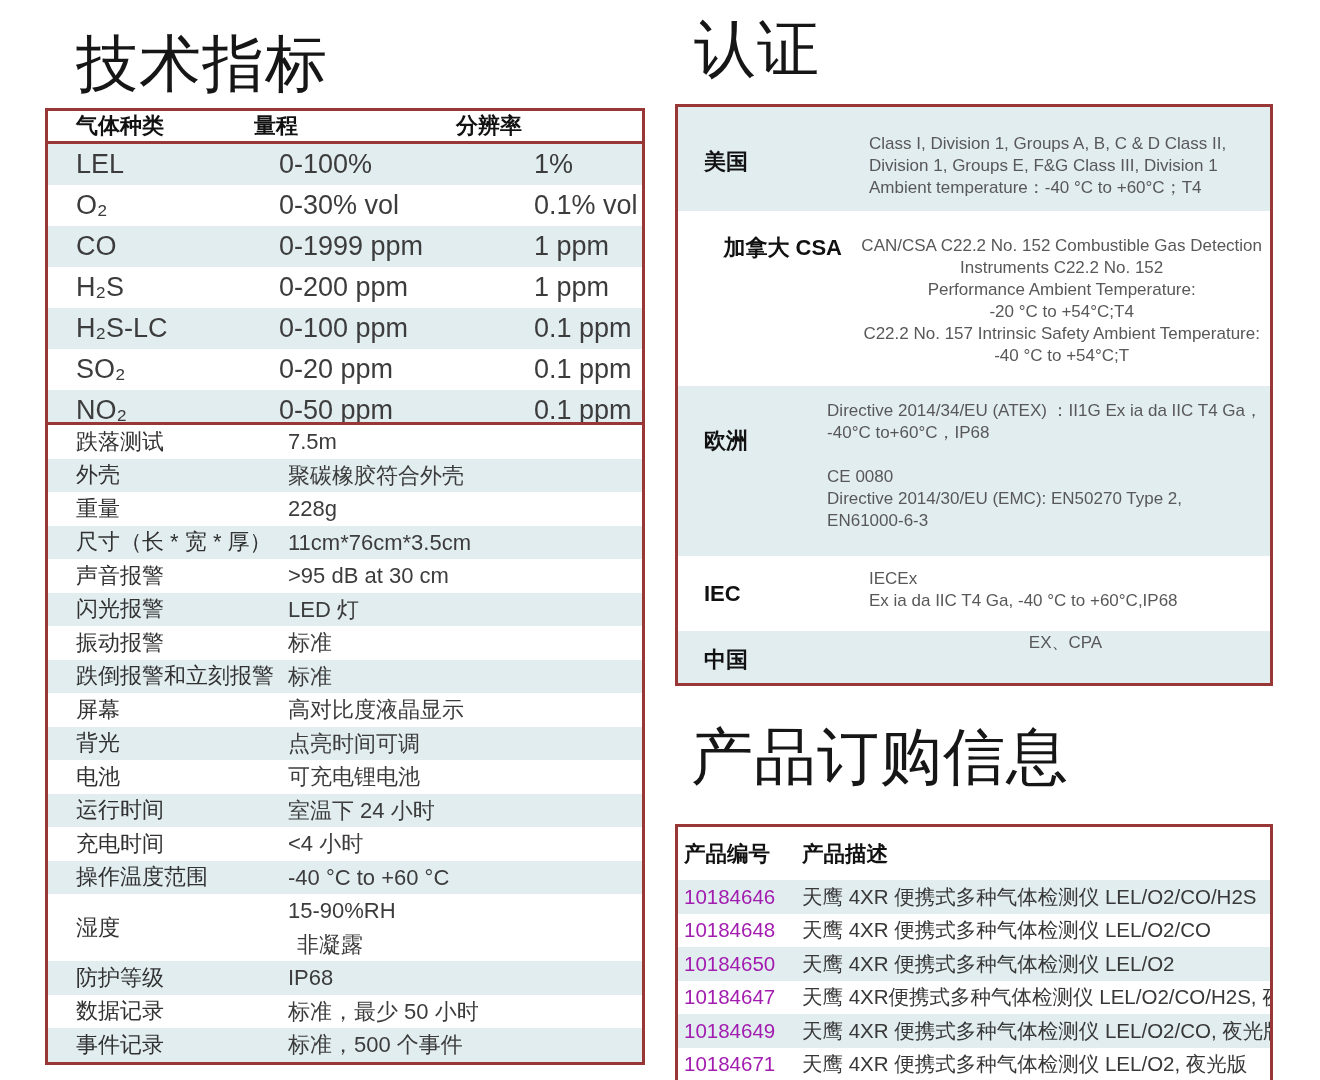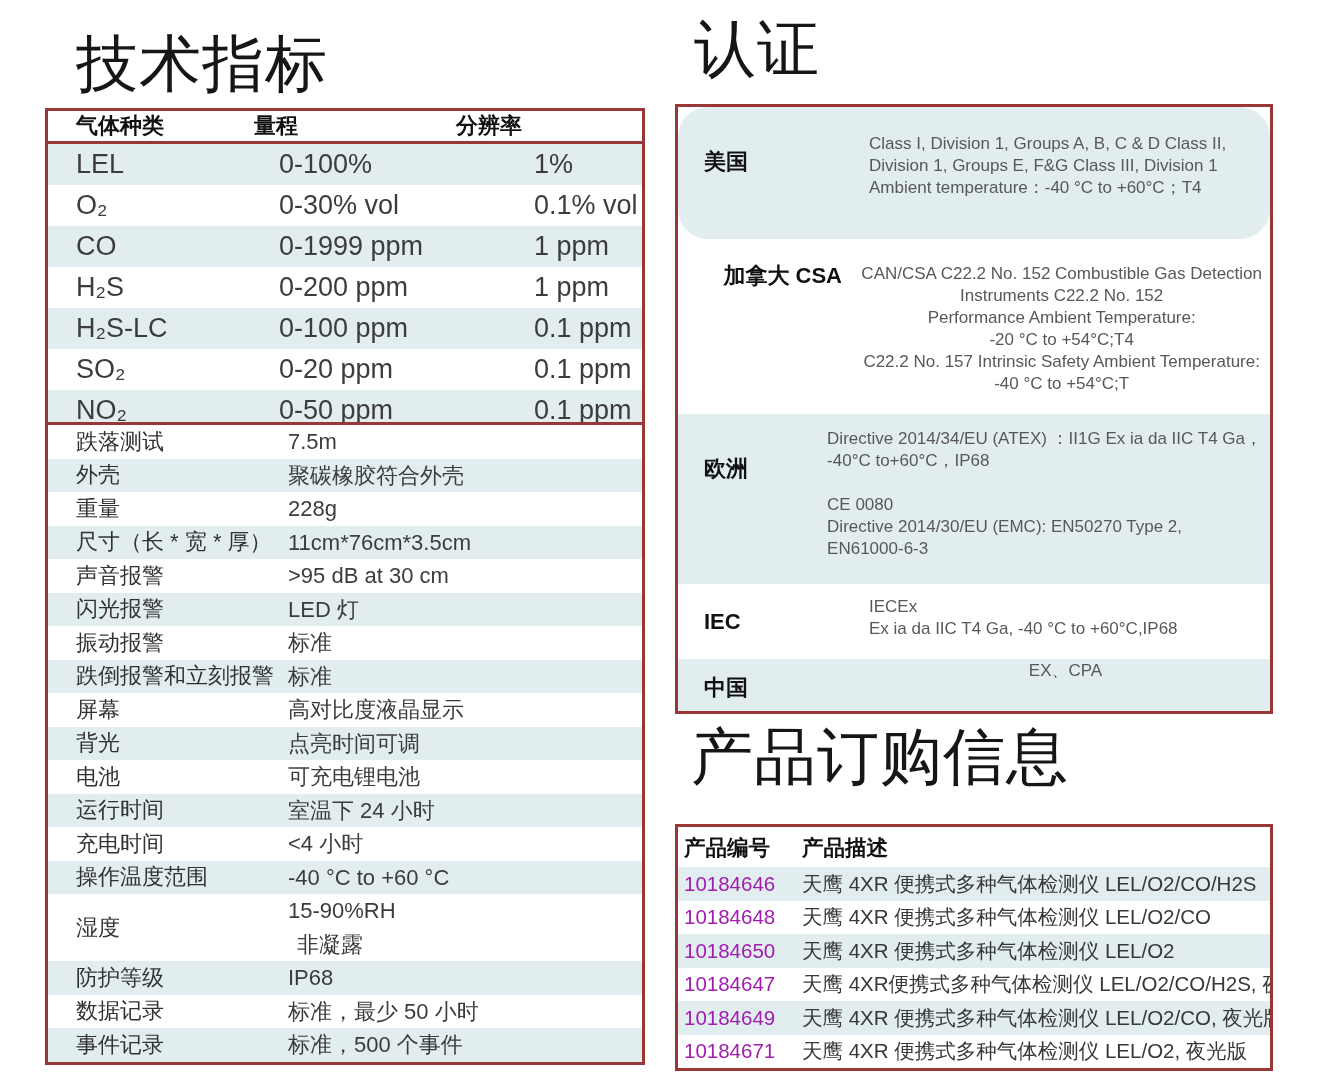--- a/index.html
+++ b/index.html
@@ -66,33 +66,33 @@
   .cert-label{
     width:191px;box-sizing:border-box;padding-left:26px;
     font-size:22px;font-weight:bold;color:#111111;white-space:nowrap;
   }
   .cert-content{
     flex:1;font-size:17px;line-height:22px;color:var(--secondary-text);
     padding-right:8px;box-sizing:border-box;
   }
   .cert-line{white-space:nowrap;}
   .cert-gap{height:22px;}
-  .cr0{height:132px;border-radius:30px;} .cr0 .cert-label{padding-top:40px;} .cr0 .cert-content{padding-top:26px;}
+  .cr0{height:104px;} .cr0 .cert-label{padding-top:40px;} .cr0 .cert-content{padding-top:26px;}
   .cr1{height:175px;text-align:center;} .cr1 .cert-label{padding-top:22px;} .cr1 .cert-content{padding-top:24px;}
   .cr2{height:170px;} .cr2 .cert-label{padding-top:40px;} .cr2 .cert-content{padding-top:14px;}
   .cr3{height:75px;}  .cr3 .cert-label{padding-top:25px;} .cr3 .cert-content{padding-top:12px;}
   .cr4{height:52px;}  .cr4 .cert-label{padding-top:14px;} .cr4 .cert-content{padding-top:1px;text-align:center;}
 
   
   #order-table{
     position:absolute;left:675px;top:824px;width:598px;
     border:3px solid var(--accent-border);box-sizing:border-box;background:#fff;
   }
   #order-header{
-    display:grid;grid-template-columns:118px 1fr;height:40px;
+    display:grid;grid-template-columns:118px 1fr;height:53px;
     padding-left:6px;font-weight:bold;font-size:21.5px;color:#111111;
   }
   .order-row{display:grid;grid-template-columns:118px 1fr;height:33.5px;padding-left:6px;font-size:20.5px;}
   #order-body .order-row:nth-child(odd){background:var(--row-highlight);}
   .ocell{display:flex;align-items:center;white-space:nowrap;overflow:hidden;}
   .onum{color:#a21caf;}
   .odesc{color:#383838;}
 </style>
 </head>
 <body>

